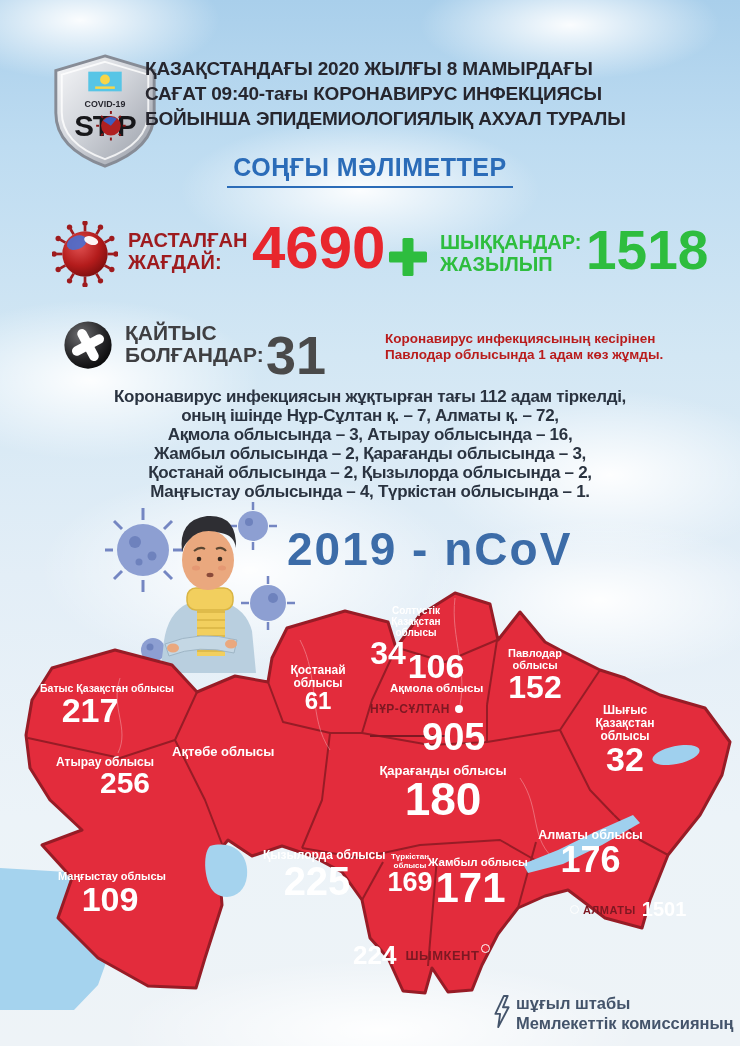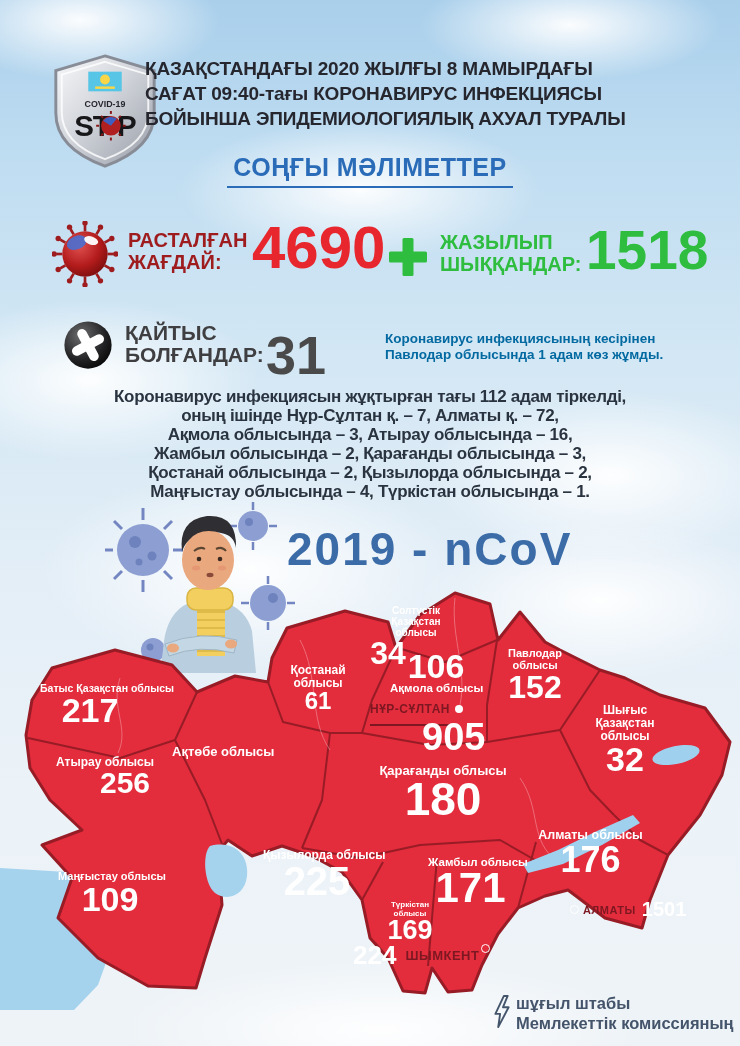--- a/index.html
+++ b/index.html
@@ -15,21 +15,21 @@
   .subtitle{display:inline-block;color:#2b6cb8;font-weight:800;font-size:25px;letter-spacing:0.5px;border-bottom:2px solid #2b6cb8;padding:0 6px 4px;}
 
   
   .stat-label{font-weight:800;font-size:20px;line-height:22px;}
   .confirmed-label{left:128px;top:229px;color:#9e1b1e;}
   .confirmed-value{left:252px;top:213px;color:#e8262d;font-weight:800;font-size:60px;}
   .recovered-label{left:440px;top:231px;color:#2ebd3e;}
   .recovered-value{left:586px;top:218px;color:#2ebd3e;font-weight:800;font-size:55px;}
   .deaths-label{left:125px;top:322px;color:#3f3f42;font-size:21px;}
   .deaths-value{left:266px;top:324px;color:#4a4a4a;font-weight:800;font-size:54px;}
-  .deaths-note{left:385px;top:331px;width:300px;color:#0369a1;font-weight:700;font-size:13.5px;line-height:16px;}
+  .deaths-note{left:385px;top:331px;width:300px;color:#b91c1c;font-weight:700;font-size:13.5px;line-height:16px;}
 
   
   .update{left:0;top:387px;width:740px;text-align:center;color:#2a3340;font-weight:700;font-size:17px;line-height:19px;letter-spacing:-0.3px;}
 
   .ncov{left:287px;top:522px;color:#3c6ca8;font-weight:700;font-size:46px;letter-spacing:2px;}
 
   
   .region{position:absolute;text-align:center;color:#fff;z-index:5;}
   .region .rname{font-weight:700;line-height:1.08;}
   .region .rvalue{font-weight:800;line-height:0.95;}
@@ -140,22 +140,22 @@
   <div>РАСТАЛҒАН</div>
   <div>ЖАҒДАЙ:</div>
 </div>
 <div class="abs confirmed-value">4690</div>
 
 <svg class="abs" style="left:384px;top:233px;" width="48" height="48" viewBox="0 0 48 48">
   <rect x="5" y="18.5" width="38" height="11" rx="1.5" fill="#2ebd3e"></rect>
   <rect x="18.5" y="5" width="11" height="38" rx="1.5" fill="#2ebd3e"></rect>
 </svg>
 <div class="abs stat-label recovered-label">
+  <div>ШЫҚҚАНДАР:</div>
   <div>ЖАЗЫЛЫП</div>
-  <div>ШЫҚҚАНДАР:</div>
 </div>
 <div class="abs recovered-value">1518</div>
 
 <svg class="abs" style="left:60px;top:317px;" width="56" height="56" viewBox="0 0 64 64">
   <defs>
     <radialGradient id="dg" cx="0.35" cy="0.3" r="0.85">
       <stop offset="0" stop-color="#6d6d70"></stop>
         <stop offset="0.6" stop-color="#232325"></stop>
         <stop offset="1" stop-color="#000"></stop>
     </radialGradient>
@@ -321,35 +321,35 @@
   <div class="rvalue" style="font-size:46px;">180</div>
 </div>
 <div class="region" style="left:58px;top:871px;width:104px;">
   <div class="rname nw" style="font-size:11px;">Маңғыстау облысы</div>
   <div class="rvalue" style="font-size:34px;">109</div>
 </div>
 <div class="region" style="left:263px;top:849px;width:108px;">
   <div class="rname nw" style="font-size:12px;">Қызылорда облысы</div>
   <div class="rvalue" style="font-size:40px;">225</div>
 </div>
-<div class="region" style="left:385px;top:853px;width:50px;margin-top:48px;">
+<div class="region" style="left:385px;top:853px;width:50px;">
   <div class="rname" style="font-size:8px;">Түркістан облысы</div>
   <div class="rvalue" style="font-size:27px;">169</div>
 </div>
 <div class="region" style="left:428px;top:856px;width:85px;">
   <div class="rname nw" style="font-size:11.5px;">Жамбыл облысы</div>
   <div class="rvalue" style="font-size:42px;">171</div>
 </div>
 <div class="region" style="left:538px;top:829px;width:105px;">
   <div class="rname nw" style="font-size:12.5px;">Алматы облысы</div>
   <div class="rvalue" style="font-size:36px;">176</div>
 </div>
 
 <div class="abs" style="left:370px;top:699px;z-index:6;">
-  <span class="city-name" style="font-size:12px;border-bottom:2px solid #7d1822;padding-bottom:8px;">НҰР-СҰЛТАН</span><span class="dot"></span>
+  <span class="city-name" style="font-size:12px;border-bottom:2px solid #7d1822;padding-bottom:19px;">НҰР-СҰЛТАН</span><span class="dot"></span>
   <div class="rvalue" style="color:#fff;font-weight:800;font-size:38px;line-height:1;margin-left:52px;margin-top:1px;">905</div>
 </div>
 <div class="abs" style="left:570px;top:898px;z-index:6;display:flex;align-items:center;">
   <span class="ring"></span>
   <span class="city-name" style="font-size:11px;">АЛМАТЫ</span>
   <span style="color:#fff;font-weight:800;font-size:20px;margin-left:6px;">1501</span>
 </div>
 <div class="abs" style="left:353px;top:940px;z-index:6;display:flex;align-items:center;">
   <span style="color:#fff;font-weight:800;font-size:26px;">224</span>
   <span class="city-name" style="font-size:13px;margin-left:9px;">ШЫМКЕНТ</span>

